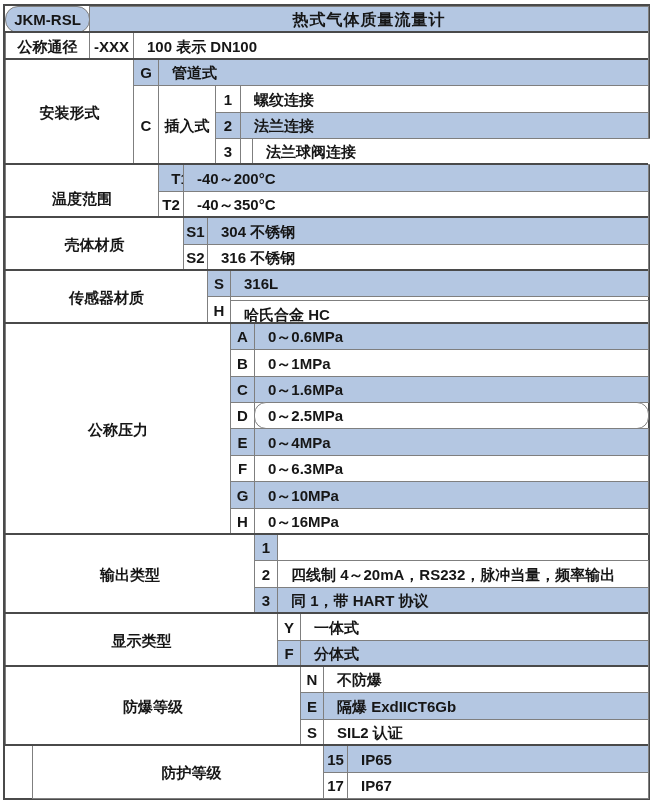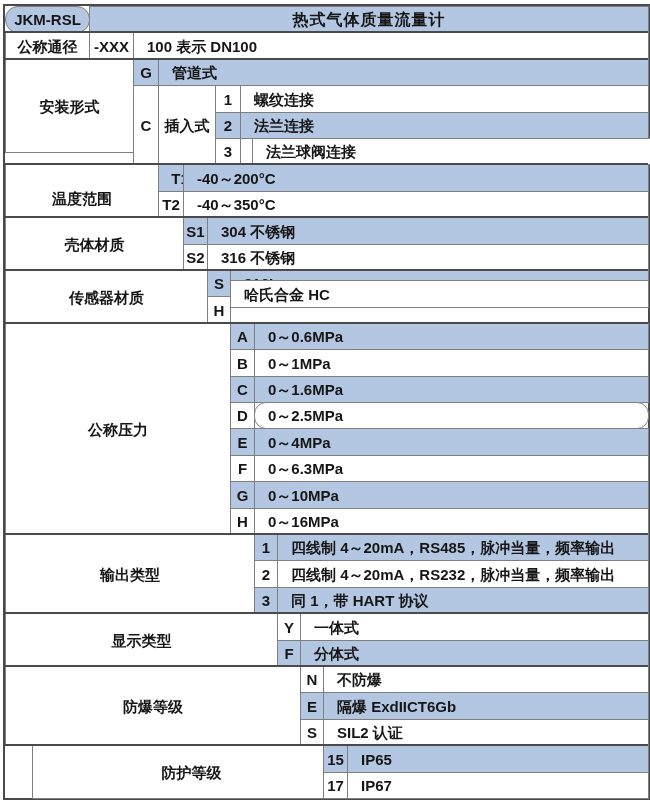--- a/index.html
+++ b/index.html
@@ -30,21 +30,21 @@
 </style>
 </head>
 <body>
 
 <div id="table">
     <div class="cell center shade" style="left: 0px; top: 0px; width: 85px; height: 27px; border-radius: 13px;">JKM-RSL</div>
     <div class="cell center title shade" style="left: 84px; top: 0px; width: 560px; height: 27px;">热式气体质量流量计</div>
     <div class="cell center" style="left: 0px; top: 26px; width: 85px; height: 28px;">公称通径</div>
     <div class="cell center" style="left: 84px; top: 26px; width: 45px; height: 28px;">-XXX</div>
     <div class="cell value" style="left: 128px; top: 26px; width: 516px; height: 28px;">100 表示 DN100</div>
-    <div class="cell center" style="left: 0px; top: 53px; width: 129px; height: 94px; text-align: center;">安装形式</div>
+    <div class="cell center" style="left: 0px; top: 53px; width: 129px; height: 106px; text-align: center;">安装形式</div>
     <div class="cell center shade" style="left: 128px; top: 53px; width: 26px; height: 27px;">G</div>
     <div class="cell value shade" style="left: 153px; top: 53px; width: 491px; height: 27px;">管道式</div>
     <div class="cell center" style="left: 128px; top: 79px; width: 26px; height: 80px;">C</div>
     <div class="cell center" style="left: 153px; top: 79px; width: 58px; height: 80px;">插入式</div>
     <div class="cell center" style="left: 210px; top: 79px; width: 26px; height: 28px;">1</div>
     <div class="cell value" style="left: 235px; top: 79px; width: 409px; height: 28px;">螺纹连接</div>
     <div class="cell center shade" style="left: 210px; top: 106px; width: 26px; height: 27px;">2</div>
     <div class="cell value shade" style="left: 235px; top: 106px; width: 409px; height: 27px;">法兰连接</div>
     <div class="cell center" style="left: 210px; top: 132px; width: 26px; height: 27px;">3</div>
     <div class="cell value" style="left: 235px; top: 132px; width: 409px; height: 27px; margin-left: 12px;">法兰球阀连接</div>
@@ -55,41 +55,40 @@
     <div class="cell value" style="left: 178px; top: 185px; width: 466px; height: 27px;">-40～350°C</div>
     <div class="cell center" style="left: 0px; top: 211px; width: 179px; height: 54px;">壳体材质</div>
     <div class="cell center shade" style="left: 178px; top: 211px; width: 25px; height: 28px;">S1</div>
     <div class="cell value shade" style="left: 202px; top: 211px; width: 442px; height: 28px;">304 不锈钢</div>
     <div class="cell center" style="left: 178px; top: 238px; width: 25px; height: 27px;">S2</div>
     <div class="cell value" style="left: 202px; top: 238px; width: 442px; height: 27px;">316 不锈钢</div>
     <div class="cell center" style="left: 0px; top: 264px; width: 203px; height: 54px;">传感器材质</div>
     <div class="cell center shade" style="left: 202px; top: 264px; width: 24px; height: 27px;">S</div>
     <div class="cell value shade" style="left: 225px; top: 264px; width: 419px; height: 27px;">316L</div>
     <div class="cell center" style="left: 202px; top: 290px; width: 24px; height: 28px;">H</div>
-    <div class="cell value" style="left: 225px; top: 274px; width: 419px; height: 28px;">哈氏合金 HC</div>
+    <div class="cell value" style="left: 225px; top: 294px; width: 419px; height: 28px;">哈氏合金 HC</div>
     <div class="cell center" style="left: 0px; top: 317px; width: 226px; height: 212px;">公称压力</div>
     <div class="cell center shade" style="left: 225px; top: 317px; width: 25px; height: 27px;">A</div>
     <div class="cell value shade" style="left: 249px; top: 317px; width: 395px; height: 27px;">0～0.6MPa</div>
     <div class="cell center" style="left: 225px; top: 343px; width: 25px; height: 28px;">B</div>
     <div class="cell value" style="left: 249px; top: 343px; width: 395px; height: 28px;">0～1MPa</div>
     <div class="cell center shade" style="left: 225px; top: 370px; width: 25px; height: 27px;">C</div>
     <div class="cell value shade" style="left: 249px; top: 370px; width: 395px; height: 27px;">0～1.6MPa</div>
     <div class="cell center" style="left: 225px; top: 396px; width: 25px; height: 27px;">D</div>
     <div class="cell value" style="left: 249px; top: 396px; width: 395px; height: 27px; border-radius: 12px;">0～2.5MPa</div>
     <div class="cell center shade" style="left: 225px; top: 422px; width: 25px; height: 28px;">E</div>
     <div class="cell value shade" style="left: 249px; top: 422px; width: 395px; height: 28px;">0～4MPa</div>
     <div class="cell center" style="left: 225px; top: 449px; width: 25px; height: 27px;">F</div>
     <div class="cell value" style="left: 249px; top: 449px; width: 395px; height: 27px;">0～6.3MPa</div>
     <div class="cell center shade" style="left: 225px; top: 475px; width: 25px; height: 28px;">G</div>
     <div class="cell value shade" style="left: 249px; top: 475px; width: 395px; height: 28px;">0～10MPa</div>
     <div class="cell center" style="left: 225px; top: 502px; width: 25px; height: 27px;">H</div>
     <div class="cell value" style="left: 249px; top: 502px; width: 395px; height: 27px;">0～16MPa</div>
     <div class="cell center" style="left: 0px; top: 528px; width: 250px; height: 80px;">输出类型</div>
     <div class="cell center shade" style="left: 249px; top: 528px; width: 24px; height: 27px;">1</div>
-    <div class="cell value shade" style="left: 272px; top: 528px; width: 372px; height: 27px;">四线制 4～20mA，RS485，脉冲当量，频率输出</div>
     <div class="cell center" style="left: 249px; top: 554px; width: 24px; height: 28px;">2</div>
     <div class="cell value" style="left: 272px; top: 554px; width: 372px; height: 28px;">四线制 4～20mA，RS232，脉冲当量，频率输出</div>
     <div class="cell center shade" style="left: 249px; top: 581px; width: 24px; height: 27px;">3</div>
     <div class="cell value shade" style="left: 272px; top: 581px; width: 372px; height: 27px;">同 1，带 HART 协议</div>
     <div class="cell center" style="left: 0px; top: 607px; width: 273px; height: 54px;">显示类型</div>
     <div class="cell center" style="left: 272px; top: 607px; width: 24px; height: 28px;">Y</div>
     <div class="cell value" style="left: 295px; top: 607px; width: 349px; height: 28px;">一体式</div>
     <div class="cell center shade" style="left: 272px; top: 634px; width: 24px; height: 27px;">F</div>
     <div class="cell value shade" style="left: 295px; top: 634px; width: 349px; height: 27px;">分体式</div>
     <div class="cell center" style="left: 0px; top: 660px; width: 296px; height: 80px;">防爆等级</div>

